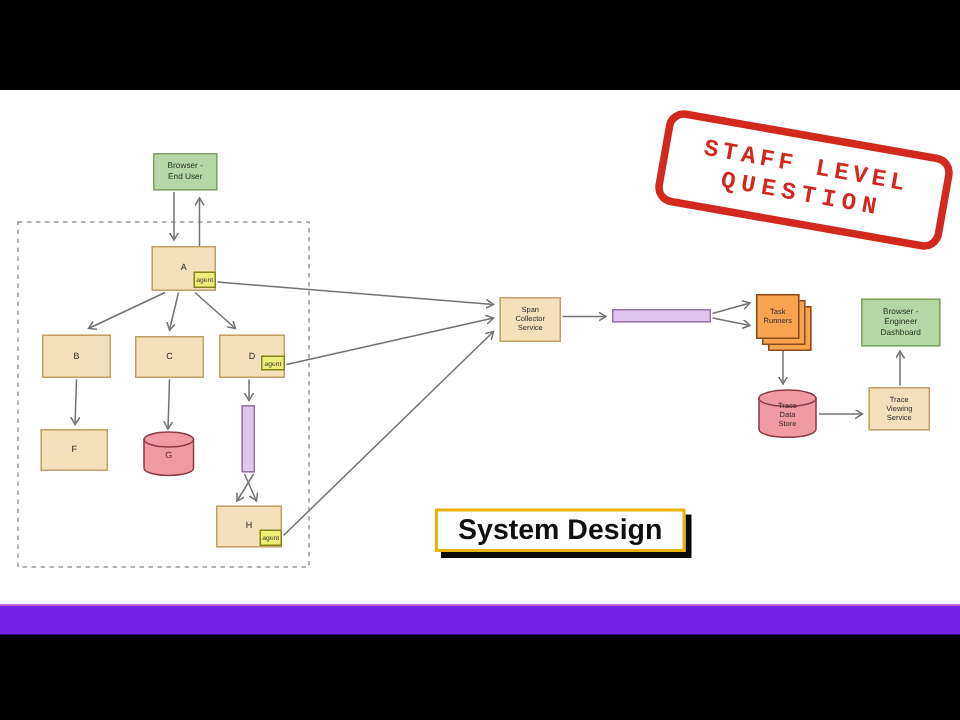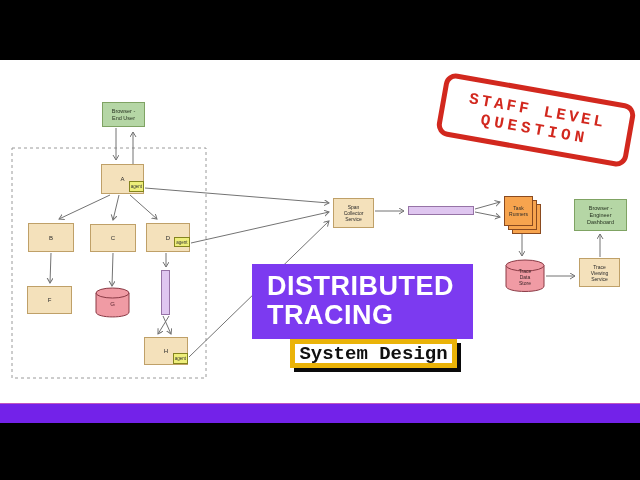--- a/index.html
+++ b/index.html
@@ -27,22 +27,22 @@
          background:#fff;border:5px solid #d2281e;border-radius:12px;transform:rotate(10deg);
          display:flex;flex-direction:column;align-items:center;justify-content:center;gap:1px;
          color:#d2281e;font-family:"Liberation Mono",monospace;font-weight:bold;z-index:5;}
   .stamp .s1{font-size:16px;letter-spacing:3px;}
   .stamp .s2{font-size:16px;letter-spacing:4px;}
   
   .title-box{position:absolute;left:252px;top:264px;width:221px;height:75px;background:#7c3af0;
              color:#fff;font-weight:bold;font-size:27px;line-height:29px;letter-spacing:.5px;
              padding:8px 0 0 15px;box-sizing:border-box;z-index:5;}
   .badge{position:absolute;left:290px;top:339px;width:167px;height:29px;background:#fff;
-         border:5px solid #eab308;box-shadow:4px 4px 0 #0a0a0a;display:flex;align-items:center;
-         justify-content:center;font-size:19px;font-weight:bold;color:#101010;z-index:5;box-sizing:border-box;font-family:Liberation Mono, monospace;}
+         border:2px solid #eab308;box-shadow:4px 4px 0 #0a0a0a;display:flex;align-items:center;
+         justify-content:center;font-size:19px;font-weight:bold;color:#101010;z-index:5;box-sizing:border-box;}
 </style>
 </head>
 <body>
 
 <div class="frame">
 
   <div class="bar" style="top:0;height:60px;"></div>
   <div class="strip" style="top:403px;height:20px;"></div>
   <div class="bar" style="top:423px;height:57px;"></div>
 
@@ -159,21 +159,17 @@
     <div>Browser -</div>
     <div>Engineer</div>
     <div>Dashboard</div>
   </div>
 
   <div class="stamp">
     <div class="s1">STAFF LEVEL</div>
     <div class="s2">QUESTION</div>
   </div>
 
-  <div class="title-box">
-    <div>DISTRIBUTED</div>
-    <div>TRACING</div>
-  </div>
   <div class="badge">
     <span>System Design</span>
   </div>
 
 </div>
 
 </body></html>

